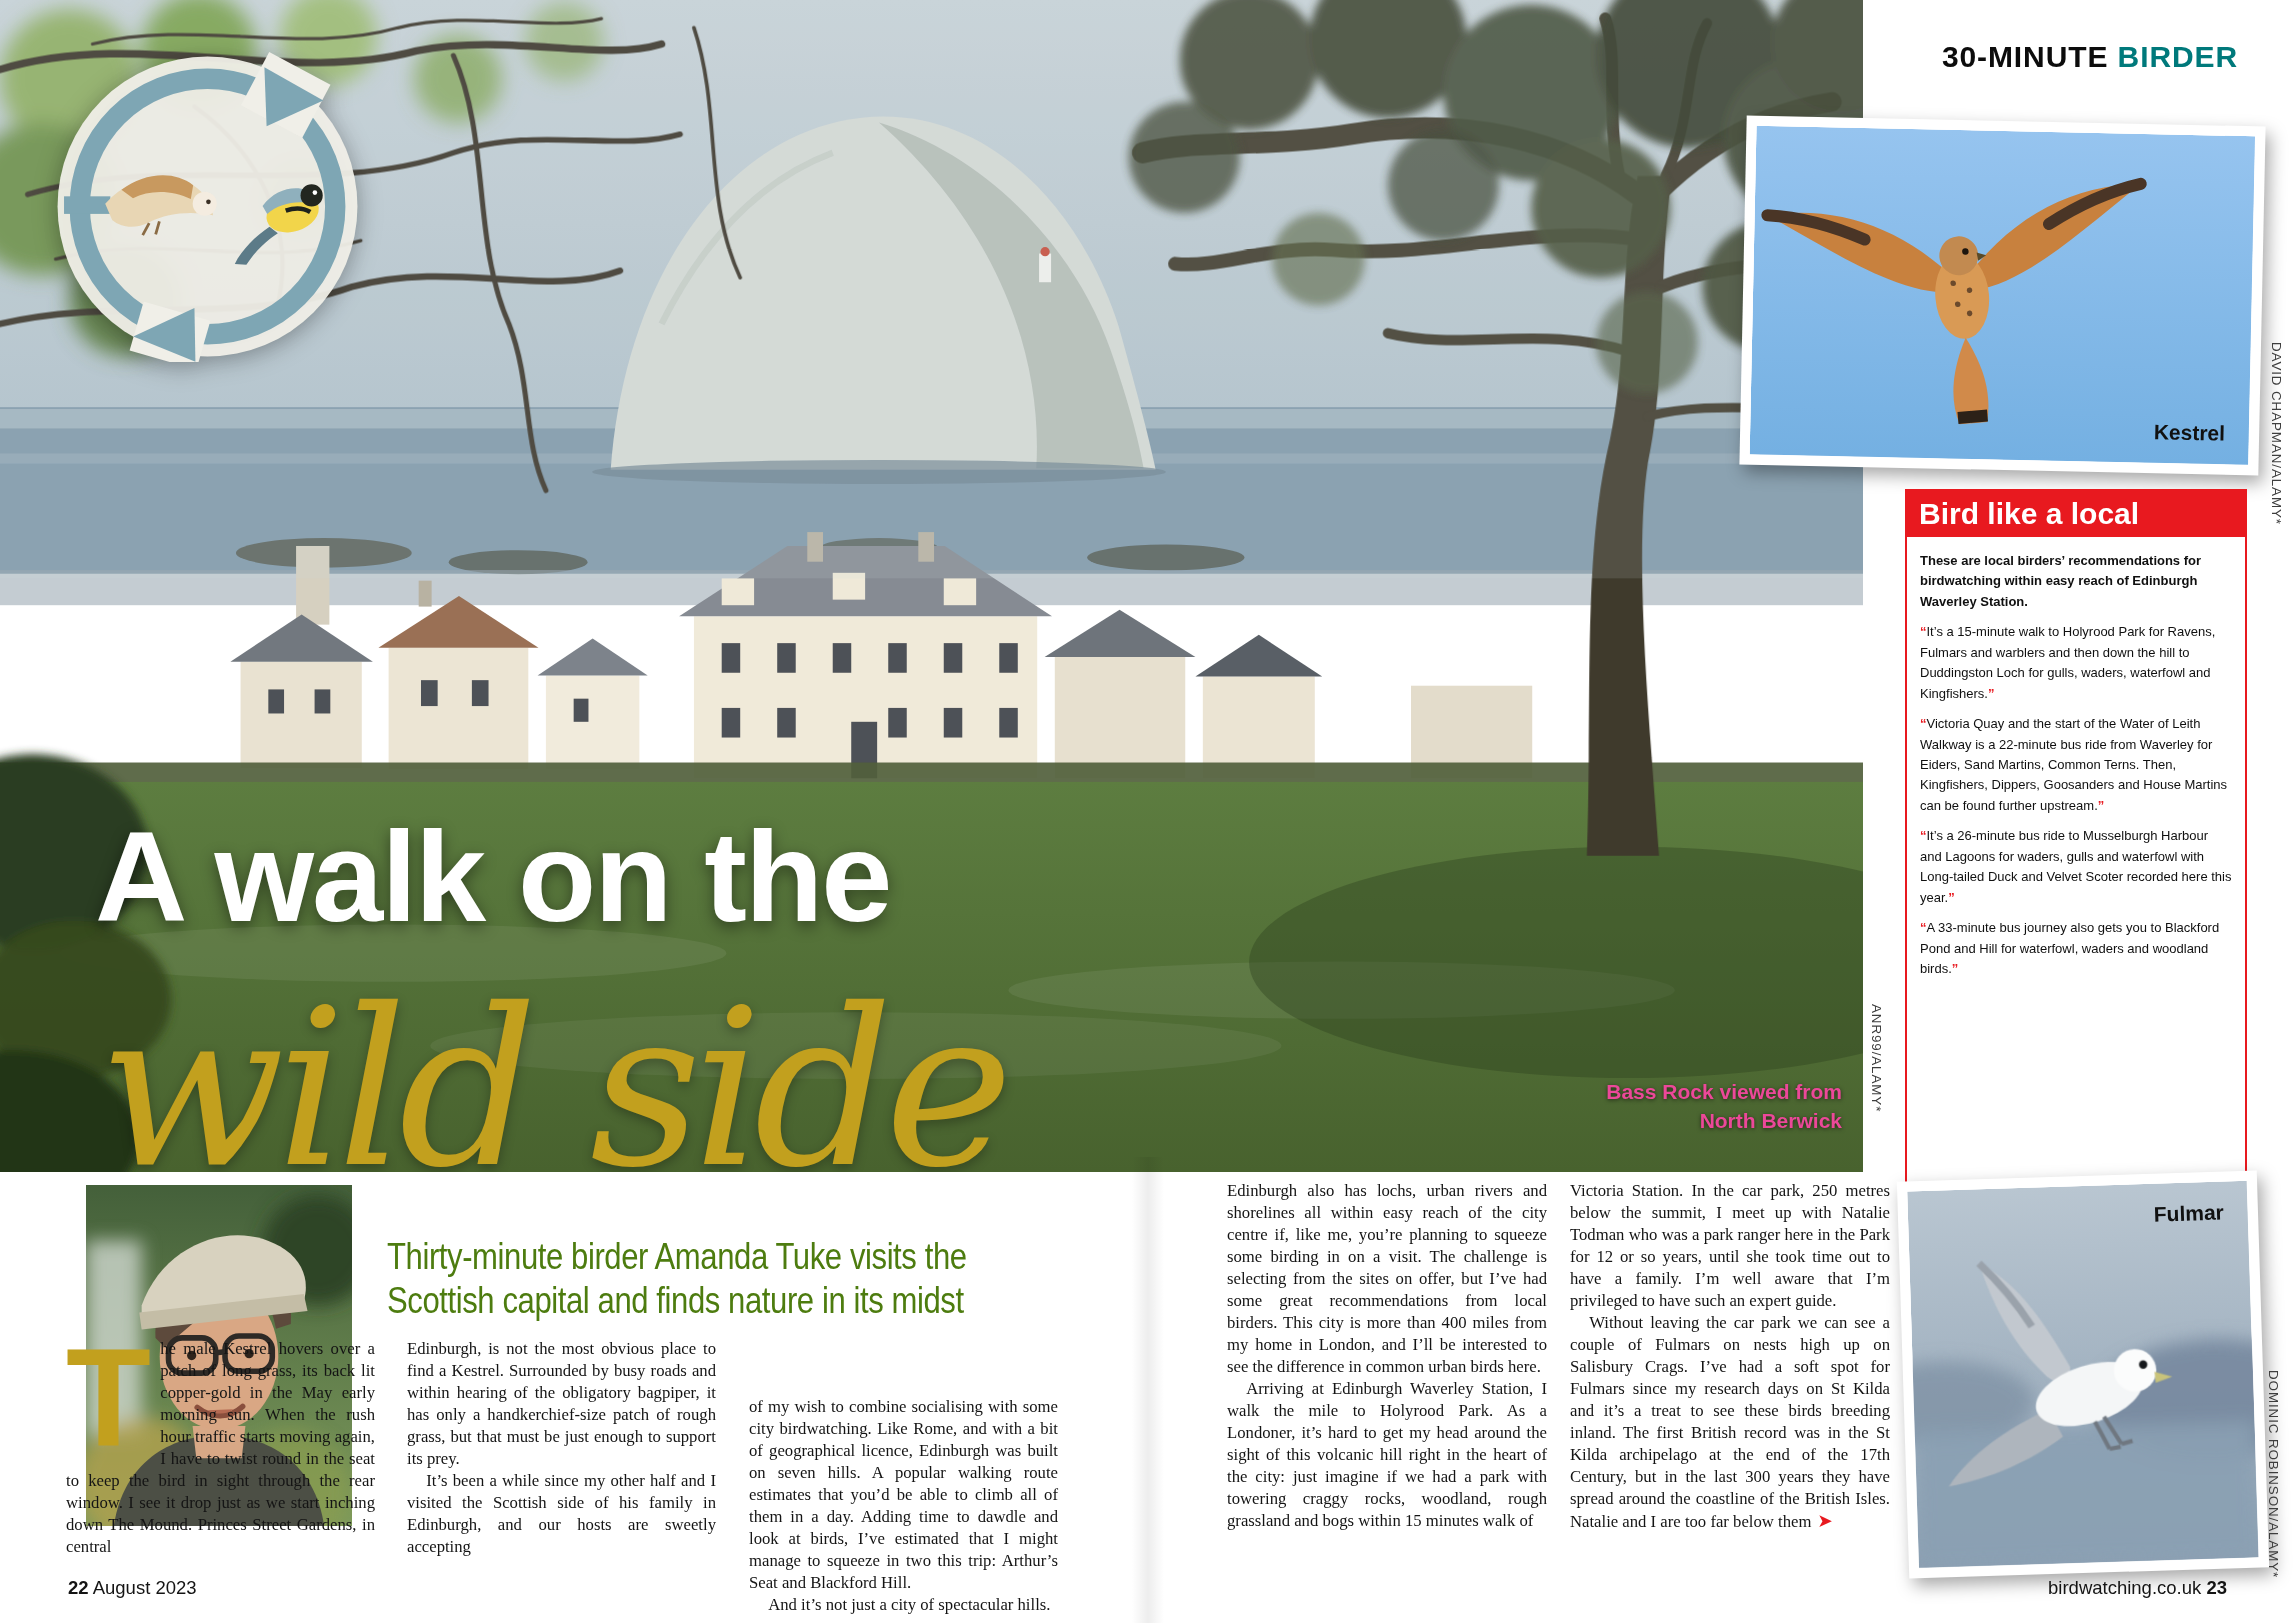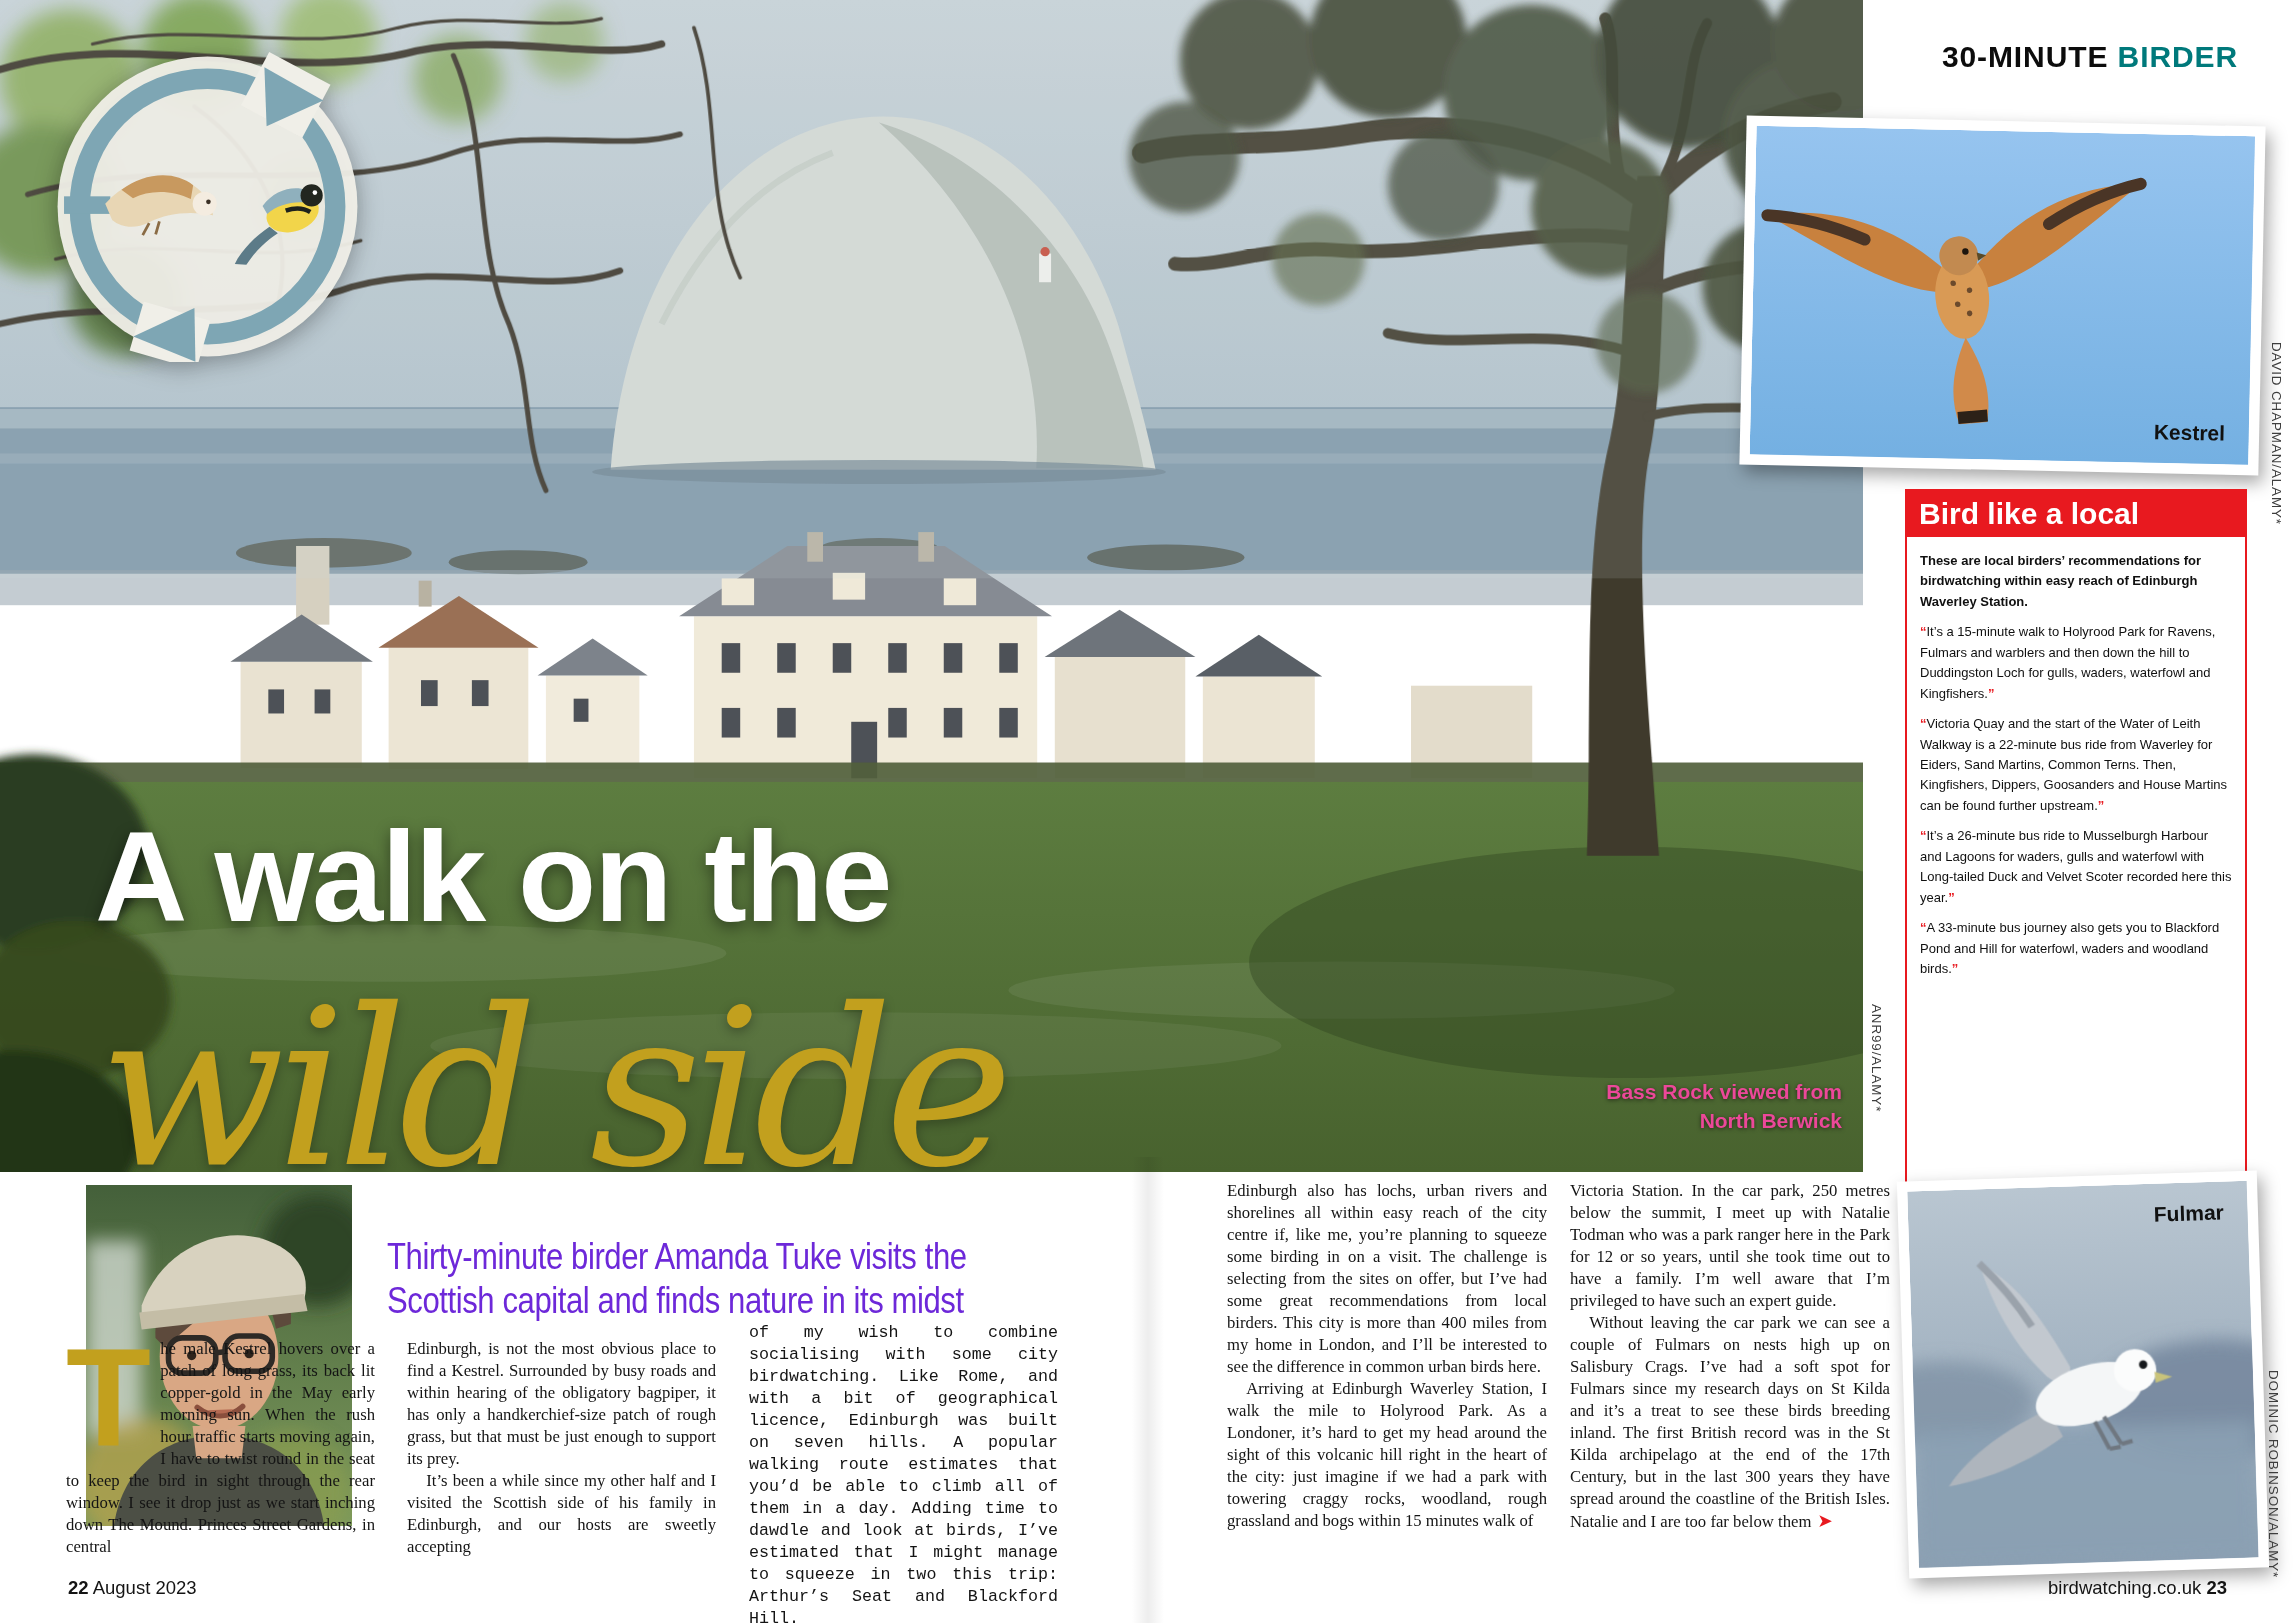--- a/index.html
+++ b/index.html
@@ -43,30 +43,30 @@
            border:2.8px solid var(--red);box-sizing:border-box;overflow:hidden;}
   .sidebar-head{background:var(--red);height:46px;display:flex;align-items:center;padding-left:12px;}
   .sidebar-head span{color:#fff;font-weight:bold;font-size:30px;letter-spacing:0px;}
   .sidebar-body{padding:14px 13px 7.4px 13px;font-size:13px;line-height:20.4px;color:#101010;}
   .sidebar-intro{font-weight:bold;margin:0 0 3.7px 0;}
   .quote{margin-top:10.2px;}
   .oq,.cq{color:var(--red);font-weight:bold;}
   
   .author{position:absolute;left:86px;top:1185px;width:266px;height:341px;overflow:hidden;}
   .author svg{display:block;width:100%;height:100%;}
-  .standfirst{position:absolute;left:387px;top:1235px;font-size:37px;line-height:44px;color:#6d28d9;white-space:nowrap;}
+  .standfirst{position:absolute;left:387px;top:1235px;font-size:37px;line-height:44px;color:#4d7c0f;white-space:nowrap;}
   .standfirst .sf{display:inline-block;transform:scaleX(.84);transform-origin:left;letter-spacing:-0.5px;}
   
   .col{position:absolute;font-family:"Liberation Serif",serif;font-size:16.7px;line-height:22px;
        text-align:justify;color:var(--ink);}
   .col p{margin:0;}
   .col p + p{text-indent:1.15em;}
   .col1{left:66px;top:1338px;width:309px;height:217px;}
   .col2{left:407px;top:1338px;width:309px;height:217px;}
-  .col3{left:749px;top:1322px;width:309px;height:217px;font-family:Liberation Mono, monospace;}
+  .col3{left:749px;top:1396px;width:309px;height:217px;}
   .col4{left:1227px;top:1180px;width:320px;height:393px;}
   .col5{left:1570px;top:1180px;width:320px;height:393px;}
   .dropcap{float:left;font-family:"Liberation Sans",sans-serif;font-weight:bold;font-size:139px;
            line-height:110px;color:var(--gold);margin:3.7px 9.3px 0 0;}
   .cont-arrow{color:var(--red);font-family:"DejaVu Sans",sans-serif;font-size:18.5px;}
   
   .footer-left{position:absolute;left:68px;top:1577px;font-size:18.5px;}
   .footer-right{position:absolute;right:68px;top:1577px;font-size:18.5px;text-align:right;}
   .pgnum{font-weight:bold;text-align:right;}
   

